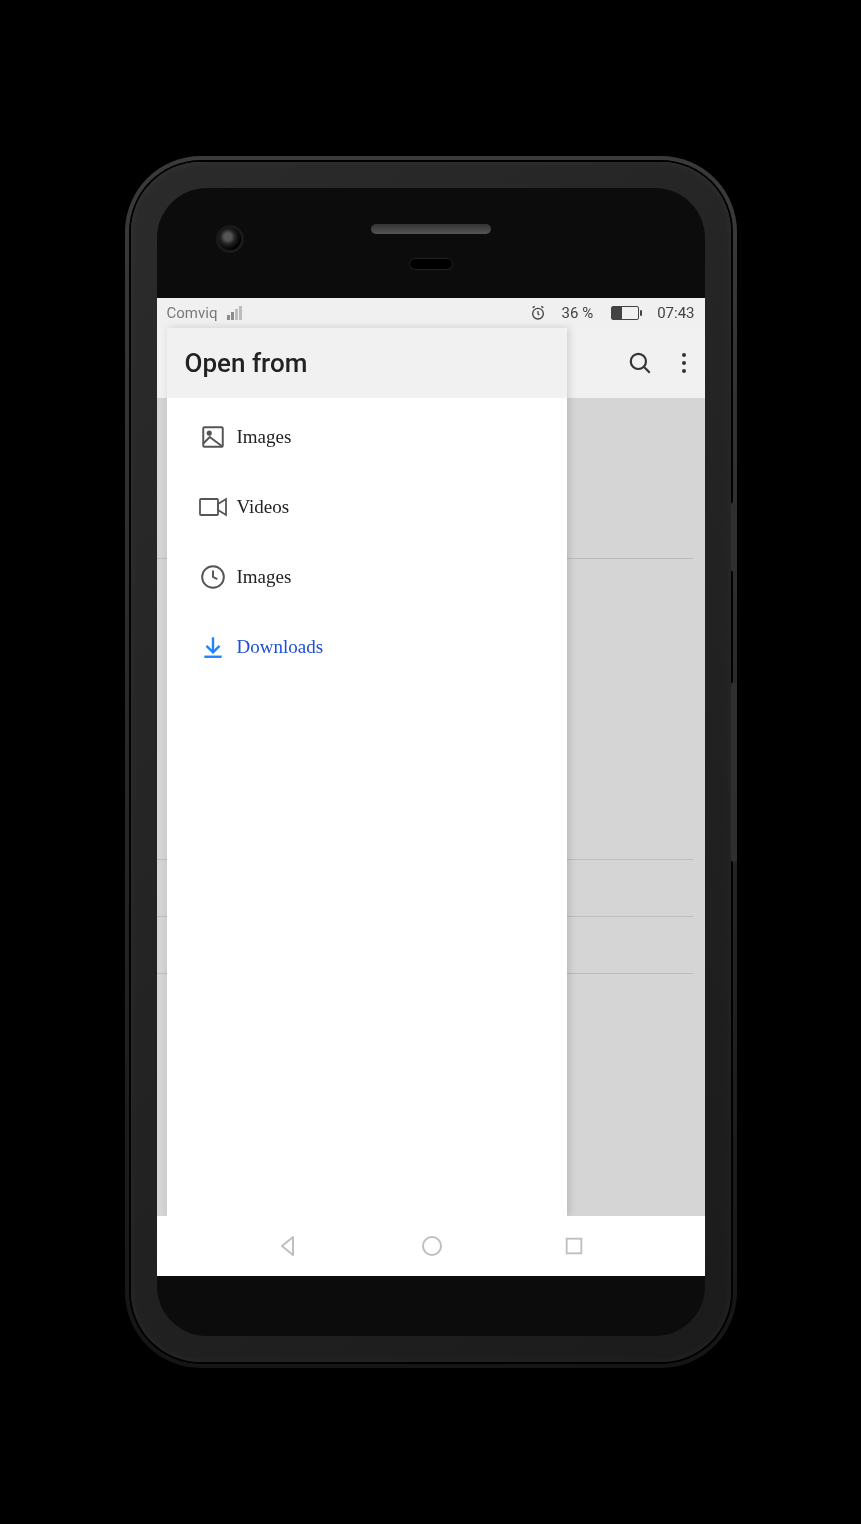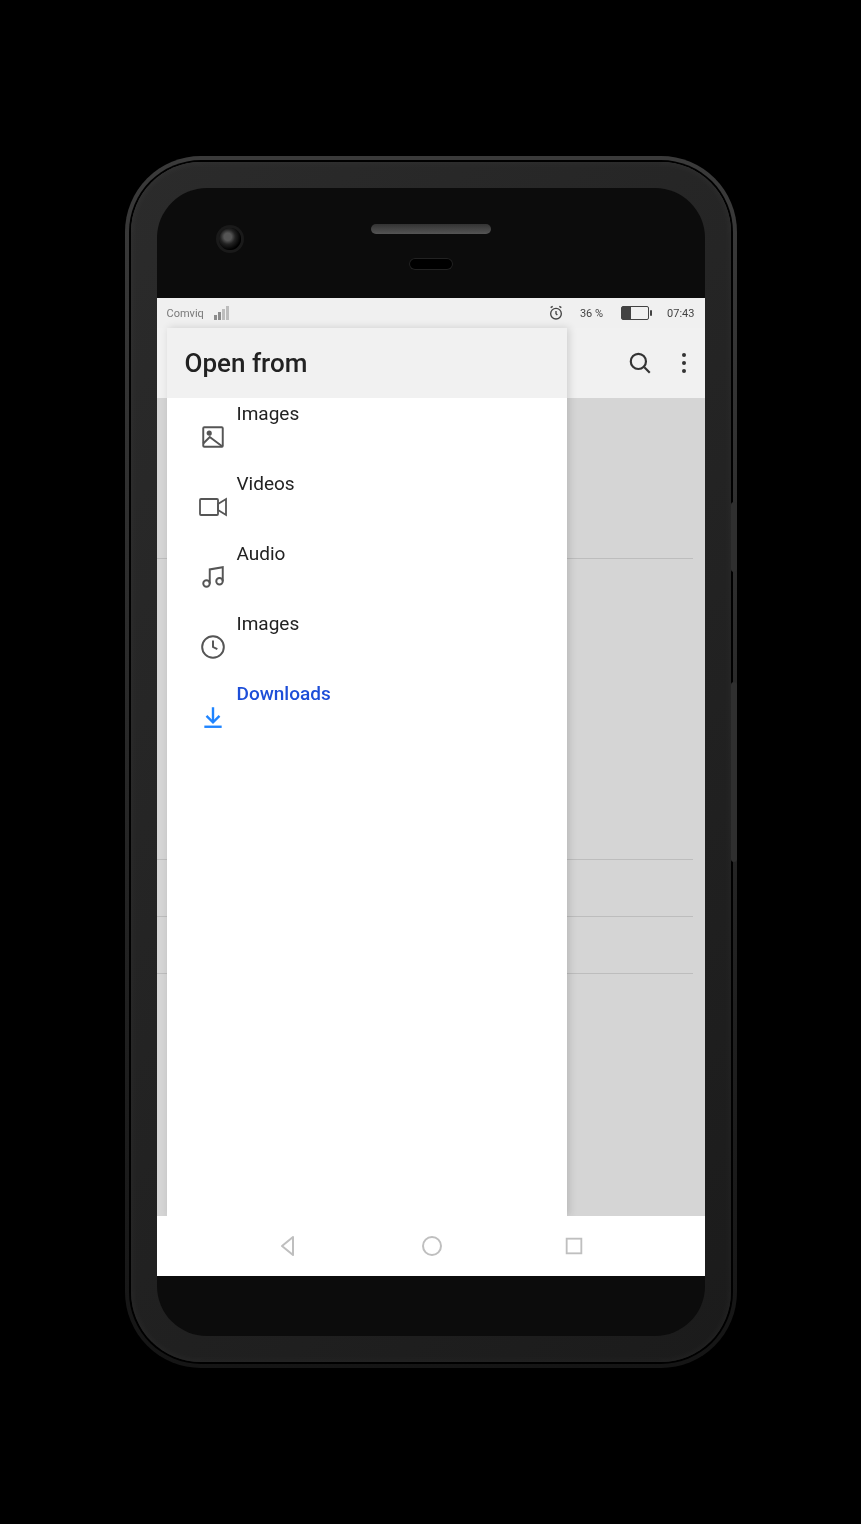--- a/index.html
+++ b/index.html
@@ -66,21 +66,21 @@
     position:relative;
     overflow:hidden;
   }
 
   
   .statusbar {
     height:30px;
     background:#f0f0f0;
     display:flex; align-items:center;
     padding:0 10px;
-    font-size:11px; color:#797979;
+    font-size:15px; color:#797979;
   }
   .statusbar .sb-left { display:flex; align-items:center; gap:6px; }
   .statusbar .sb-right { margin-left:auto; display:flex; align-items:center; gap:16px; color:#434343;}
   .signal { display:flex; align-items:flex-end; gap:1px; margin-left:4px;}
   .signal span { width:3px; background:#bdbdbd; }
   .signal span:nth-child(1){height:5px;background:#8c8c8c;}
   .signal span:nth-child(2){height:8px;background:#8c8c8c;}
   .signal span:nth-child(3){height:11px;}
   .signal span:nth-child(4){height:14px;}
   .battery {
@@ -116,24 +116,25 @@
   }
   .drawer-header {
     background:#f1f1f1;
     padding:20px 18px 20px 18px;
   }
   .drawer-header h1 {
     font-size:26px; font-weight:500; color:#222;
   }
   .drawer-list { flex:1; padding-top:4px;}
   .drawer-item {
-    display:flex; 
+    display:flex; align-items:center;
     height:70px; padding:0 18px 0 22px;
     cursor:pointer;
     position:relative;
+    font-family:Liberation Serif, serif;
   }
   .drawer-item .ico { width:48px; display:flex; justify-content:center; align-items:center;}
   .drawer-item .lbl { font-size:19px; color:#222;}
   .drawer-item.active .lbl { color:#1d4ed8; font-weight:500;}
   .drawer-item.active svg { stroke:#1f84ff; }
 
   
   .navbar {
     position:absolute; left:0; right:0; bottom:0; height:60px;
     background:#fff;
@@ -232,30 +233,20 @@
           <div class="drawer-item row-inner">
             <span class="ico">
               <svg width="28" height="22" viewBox="0 0 28 22" fill="none" stroke="#555" stroke-width="1.8">
                 <rect x="1" y="3" width="18" height="16" rx="1"></rect>
                 <path d="M19 8l8-5v16l-8-5z"></path>
               </svg>
             </span>
             <span class="lbl">Videos</span>
           </div>
 
-          <div class="drawer-item row-inner">
-            <span class="ico">
-              <svg width="26" height="26" viewBox="0 0 24 24" fill="none" stroke="#555" stroke-width="1.8">
-                <circle cx="6" cy="18" r="3"></circle>
-                  <circle cx="18" cy="16" r="3"></circle>
-                <path d="M9 18V5l12-2v13"></path>
-              </svg>
-            </span>
-            <span class="lbl">Audio</span>
-          </div>
 
           <div class="drawer-item row-inner">
             <span class="ico">
               <svg width="26" height="26" viewBox="0 0 24 24" fill="none" stroke="#555" stroke-width="1.8">
                 <circle cx="12" cy="12" r="10"></circle>
                   <path d="M12 6v6l4 2"></path>
               </svg>
             </span>
             <span class="lbl">Images</span>
           </div>

